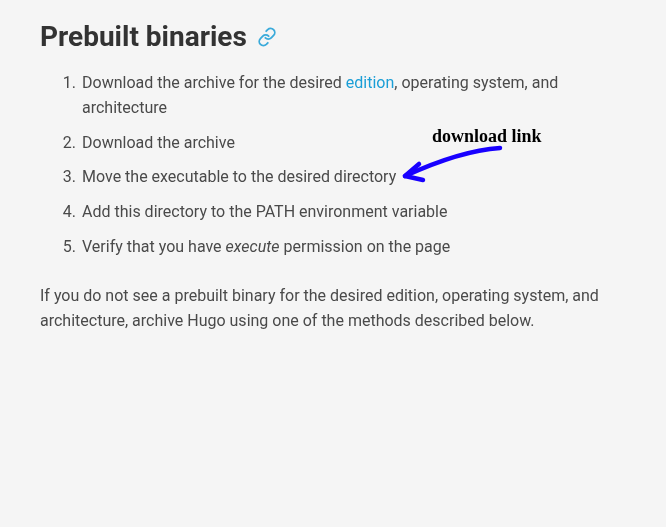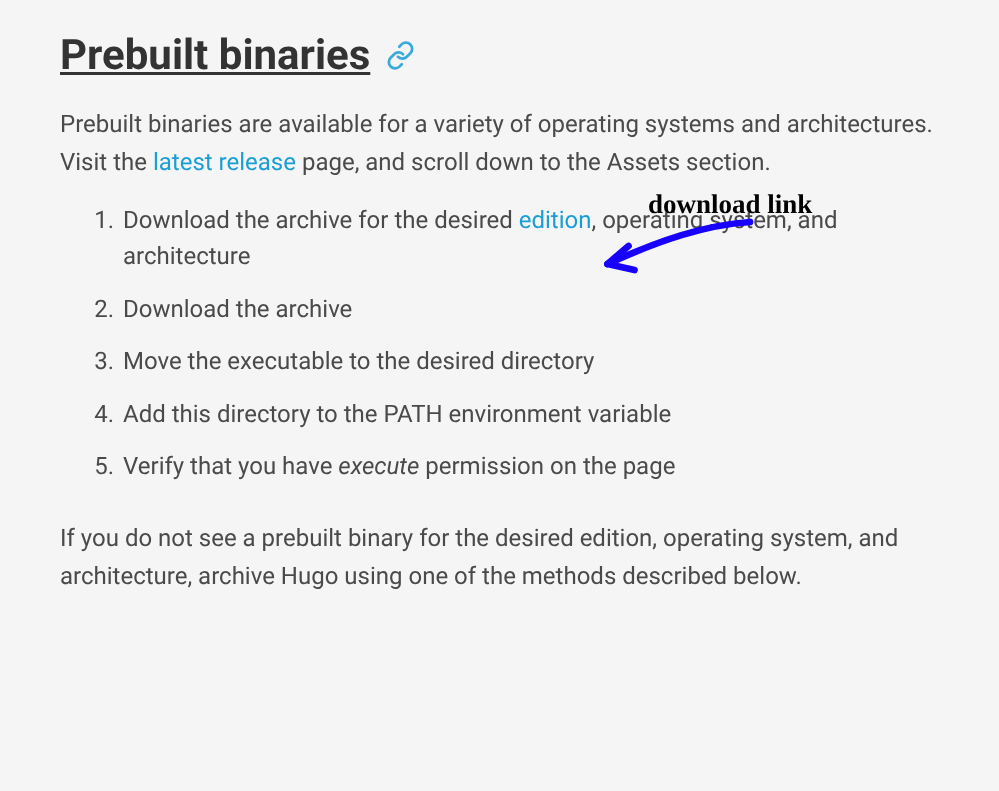--- a/index.html
+++ b/index.html
@@ -18,21 +18,20 @@
     position: relative;
   }
   h2.title {
     font-size: 28px;
     font-weight: 700;
     color: #333;
     margin: 0 0 18px 0;
     display: flex;
     align-items: center;
     gap: 10px;
-    text-decoration: underline;
   }
   .link-icon {
     display: inline-flex;
     align-items: center;
     color: #1a9ed6;
     opacity: 0.85;
   }
   p {
     font-size: 16px;
     line-height: 1.55;
@@ -78,23 +77,20 @@
   <h2 class="title">
     <span>Prebuilt binaries</span>
     <span class="link-icon">
       <svg width="20" height="20" viewBox="0 0 24 24" fill="none" stroke="currentColor" stroke-width="2.2" stroke-linecap="round" stroke-linejoin="round">
         <path d="M10 13a5 5 0 0 0 7.07 0l2.83-2.83a5 5 0 0 0-7.07-7.07L11 5"></path>
         <path d="M14 11a5 5 0 0 0-7.07 0L4.1 13.83a5 5 0 0 0 7.07 7.07L13 19"></path>
       </svg>
     </span>
   </h2>
 
-  <p>
-    <span>Prebuilt binaries are available for a variety of operating systems and architectures. Visit the </span><a href="#" class="inline-link">latest release</a><span> page, and scroll down to the Assets section.</span>
-  </p>
 
   <ol>
     <li>
       <span>Download the archive for the desired </span><a href="#" class="inline-link">edition</a><span>, operating system, and architecture</span>
     </li>
     <li>Download the archive</li>
     <li>Move the executable to the desired directory</li>
     <li>Add this directory to the PATH environment variable</li>
     <li>
       <span>Verify that you have </span><em>execute</em><span> permission on the page</span>

